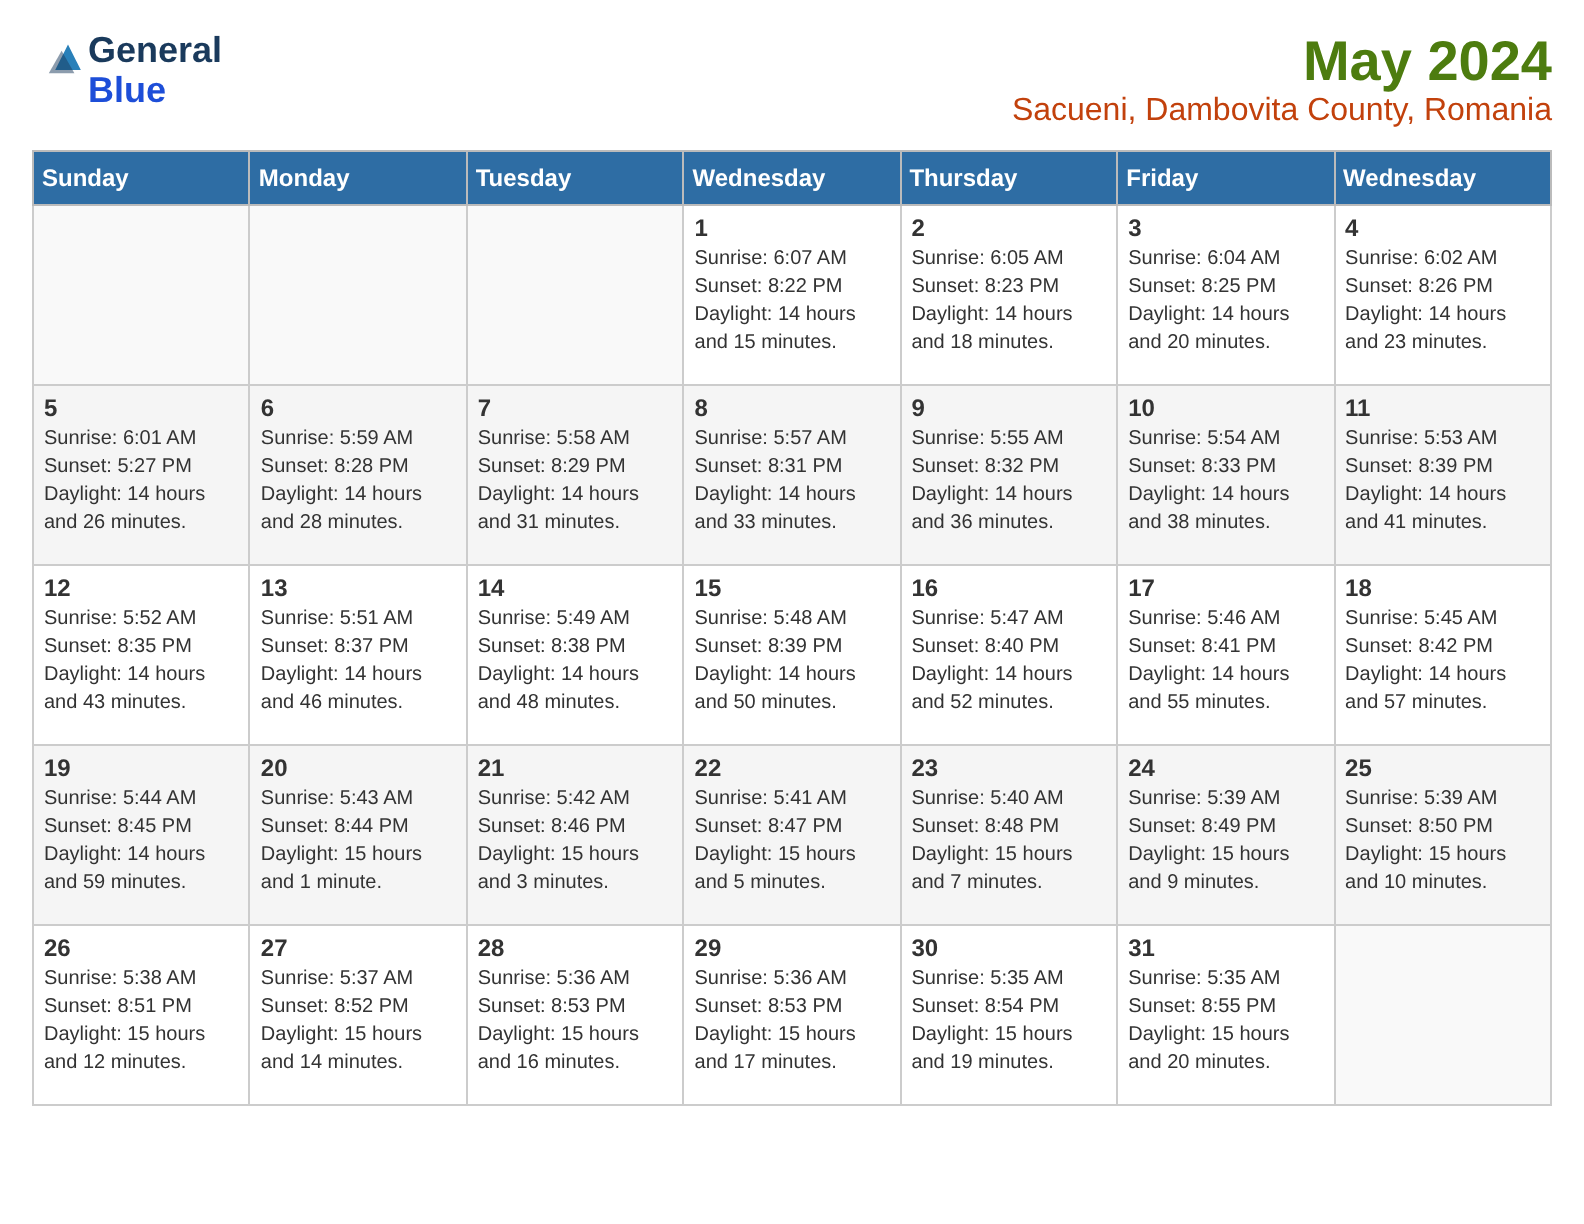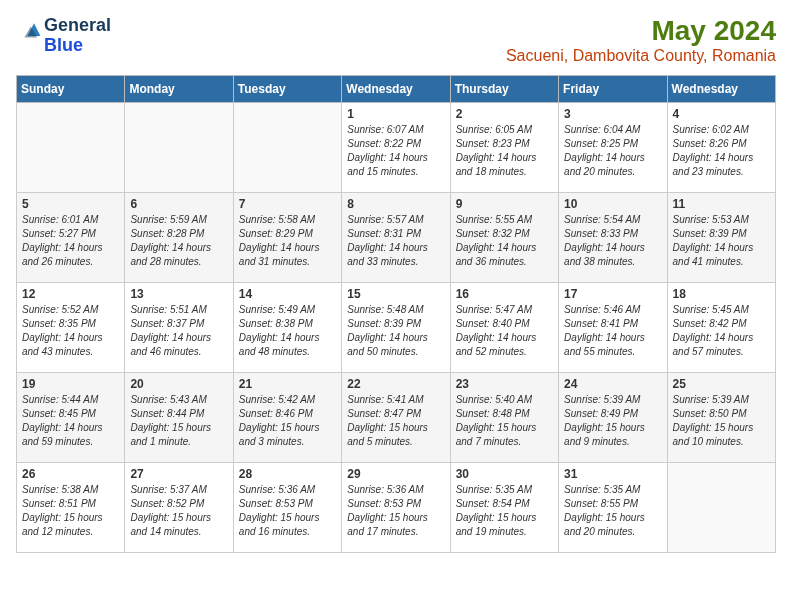--- a/index.html
+++ b/index.html
@@ -79,21 +79,20 @@
       font-size: 12px;
       font-weight: bold;
       color: #333;
       display: block;
       margin-bottom: 2px;
     }
     .cell-content {
       font-size: 10px;
       line-height: 1.4;
       color: #333;
-      font-style: italic;
     }
     .empty-cell {
       background: #f9f9f9;
     }
   </style>
 </head>
 <body>
 
 <div class="header">
   <div class="logo">

